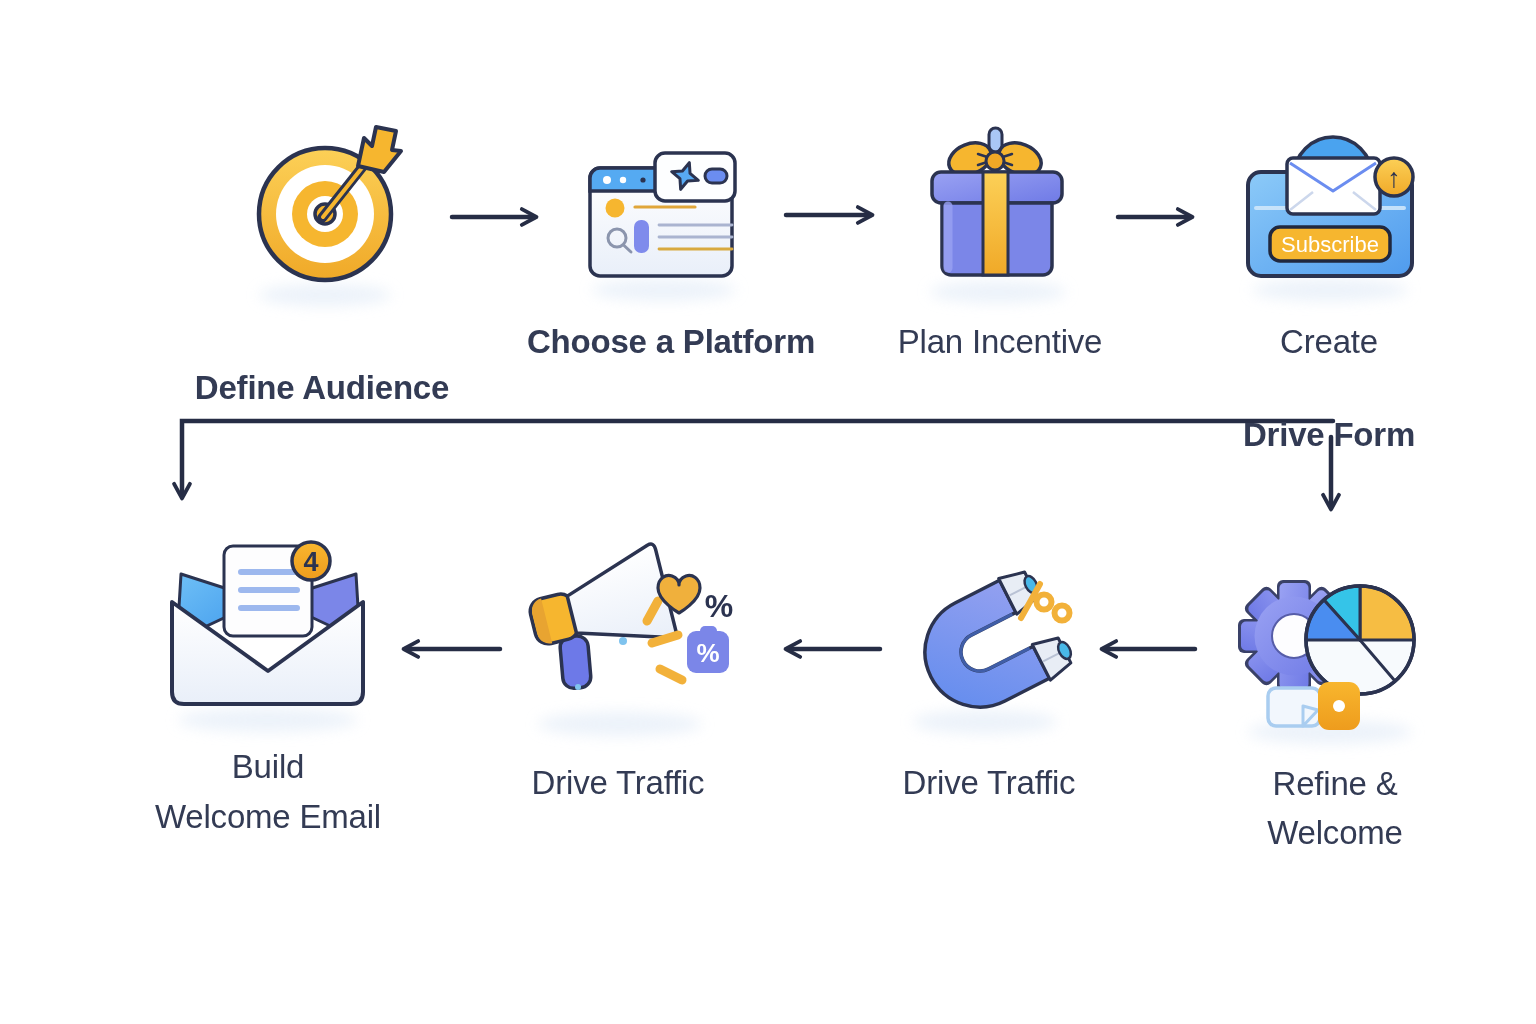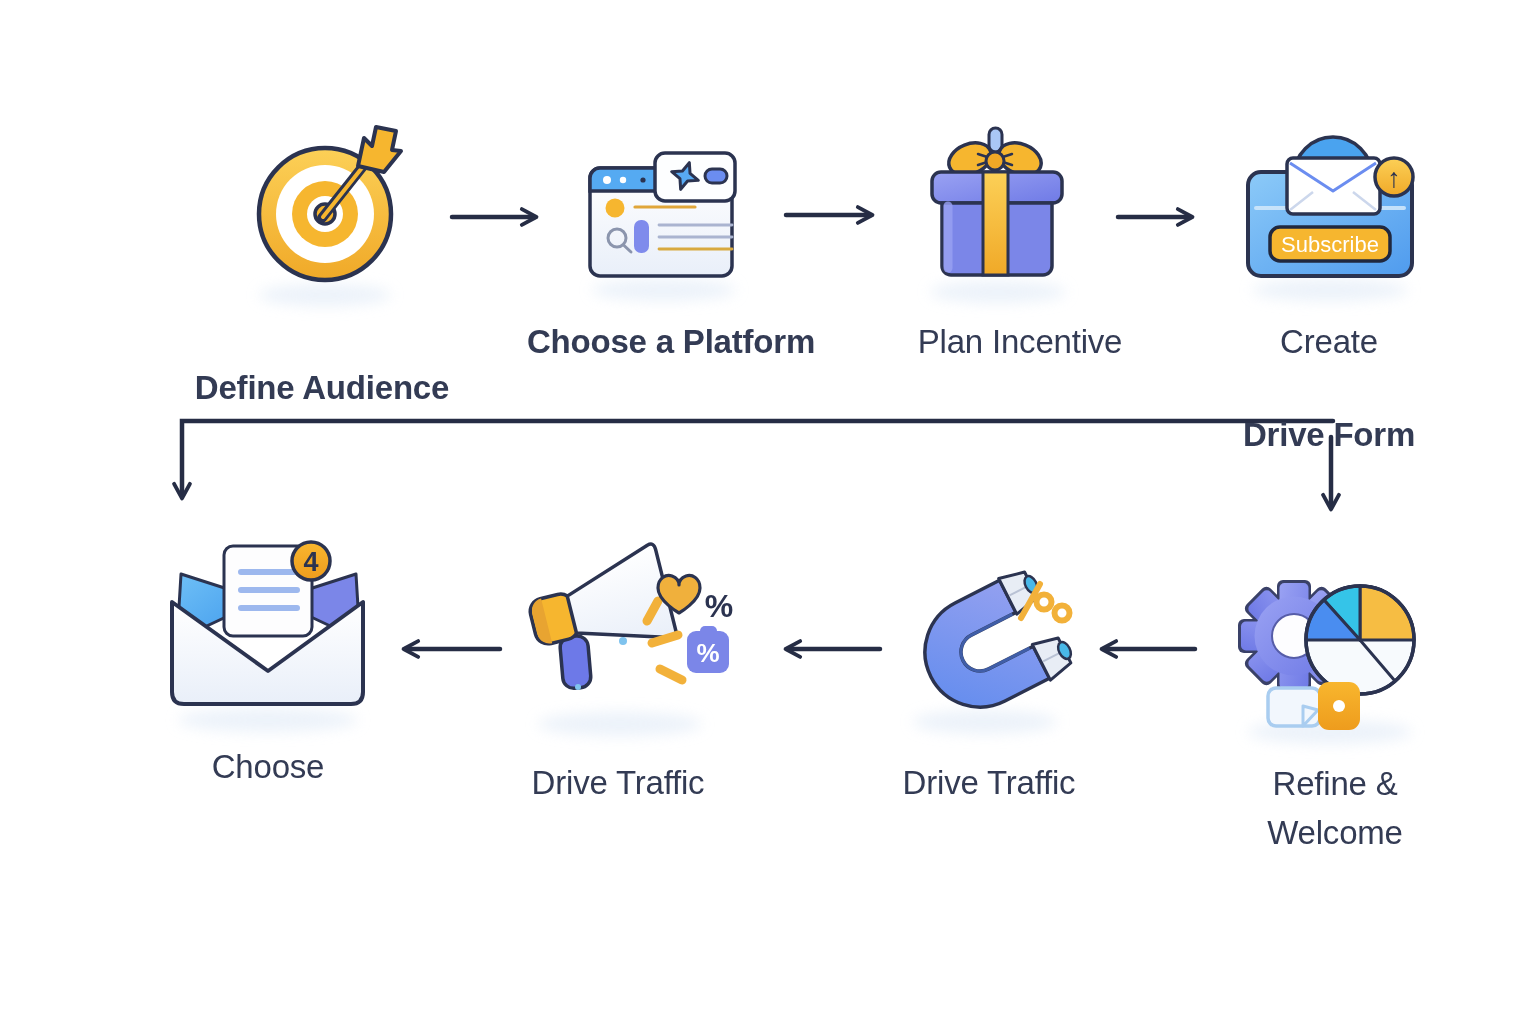--- a/index.html
+++ b/index.html
@@ -243,31 +243,32 @@
 </svg>
 
 <div class="lbl" style="left:122px;top:318px;">
   <div class="bold">Define Audience</div>
 </div>
 
 <div class="lbl" style="left:471px;top:318px;font-weight:bold;">
   <div>Choose a Platform</div>
 </div>
 
-<div class="lbl" style="left:820px;top:318px;">
+<div class="lbl" style="left:800px;top:318px;">
   <div>Plan Incentive</div>
 </div>
 
 <div class="lbl" style="left:1129px;top:318px;">
   <div>Create</div>
   <div class="bold">Drive Form</div>
 </div>
 
 <div class="lbl" style="left:68px;top:742px;line-height:50px;">
-  <div>Choose</div>
+  <div>Build</div>
+  <div>Welcome Email</div>
 </div>
 
 <div class="lbl" style="left:418px;top:759px;">
   <div>Drive Traffic</div>
 </div>
 
 <div class="lbl" style="left:789px;top:759px;">
   <div>Drive Traffic</div>
 </div>
 

